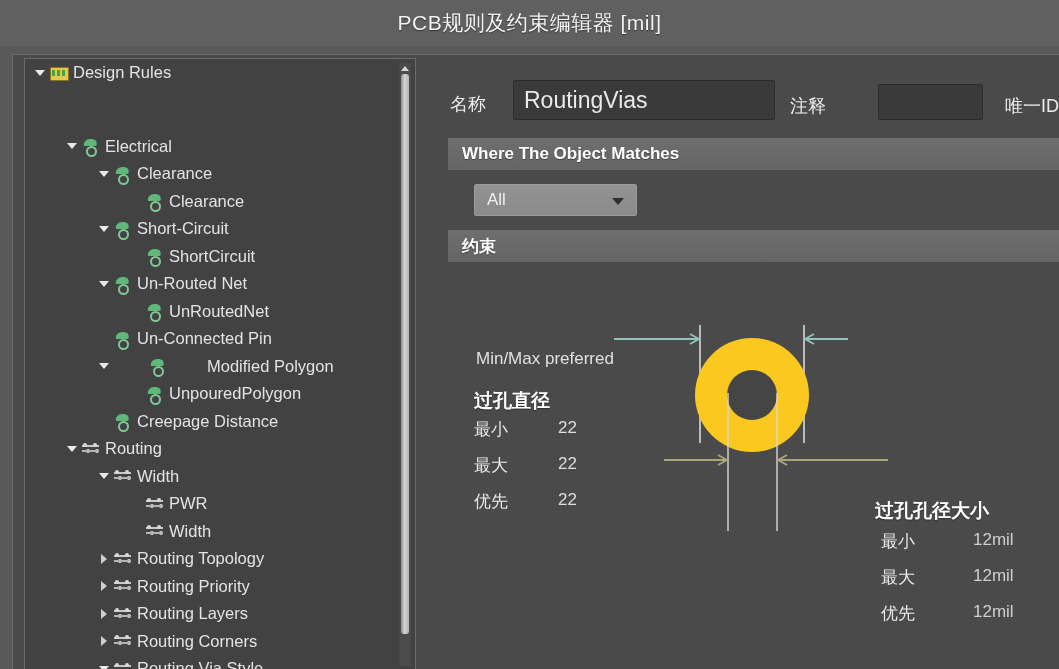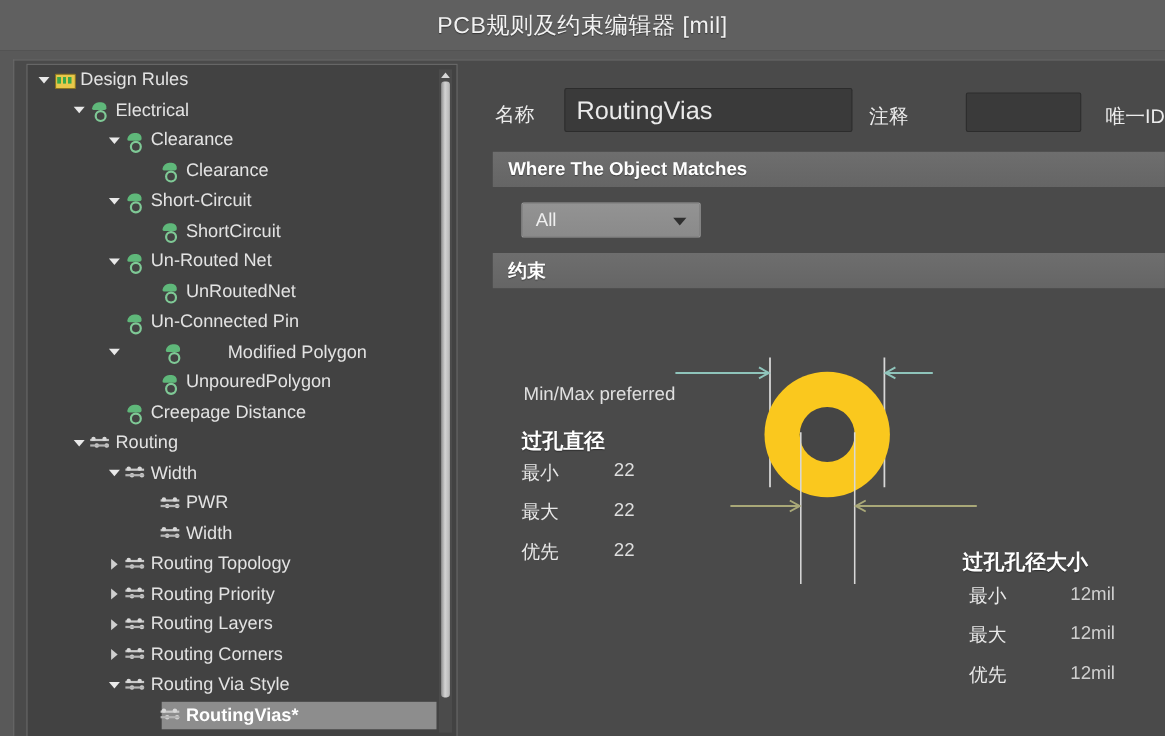--- a/index.html
+++ b/index.html
@@ -233,21 +233,21 @@
     <div class="dialog-inner"></div>
   </div>
 
   <div class="tree-panel">
     <div class="tree-scroll" id="tree-scroll">
         <div class="tree-item" style="padding-left: 8px;">
           <span class="twisty down"></span>
           <span class="ico folder"></span>
           <span class="lbl">Design Rules</span>
         </div>
-        <div class="tree-item" style="padding-left: 40px;">
+        <div class="tree-item" style="padding-left: 40px; margin-top: 46px;">
           <span class="twisty down"></span>
           <span class="ico elec"></span>
           <span class="lbl">Electrical</span>
         </div>
         <div class="tree-item" style="padding-left: 72px;">
           <span class="twisty down"></span>
           <span class="ico elec"></span>
           <span class="lbl">Clearance</span>
         </div>
         <div class="tree-item" style="padding-left: 104px;">

